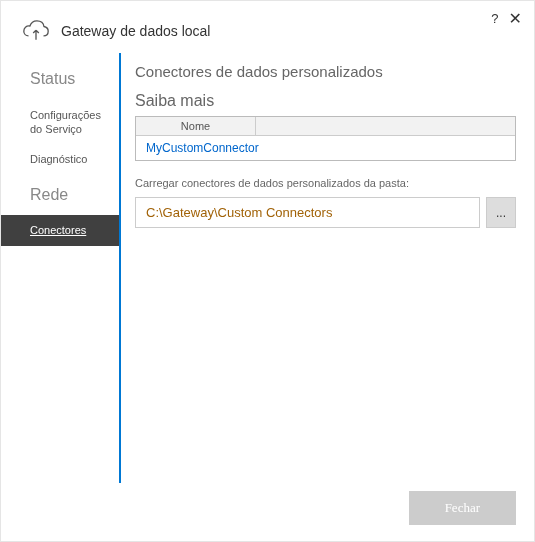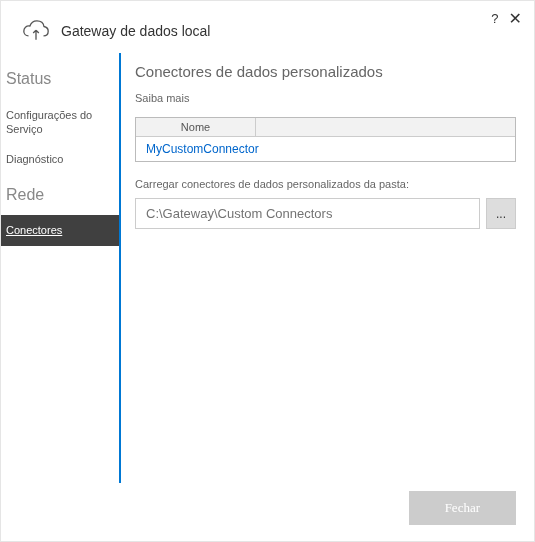--- a/index.html
+++ b/index.html
@@ -48,21 +48,21 @@
     .content {
       display: flex;
       height: calc(100% - 110px);
     }
     .sidebar {
       width: 120px;
       border-right: 2px solid #0078d4;
       padding-top: 6px;
     }
     .sidebar-item {
-      padding: 8px 10px 8px 5px;
+      padding: 8px 10px 8px 29px;
       font-size: 11px;
       color: #555;
       cursor: pointer;
       line-height: 1.3;
     }
     .sidebar-item.section {
       font-size: 16px;
       font-weight: 300;
       color: #888;
       padding-top: 10px;
@@ -77,23 +77,23 @@
       flex: 1;
       padding: 10px 18px 0 14px;
     }
     .section-title {
       font-size: 15px;
       font-weight: 400;
       color: #666;
       margin-bottom: 12px;
     }
     .learn-more {
-      font-size: 11px;
+      font-size: 16px;
       color: #666;
-      margin-bottom: 13px;
+      margin-bottom: 6px;
       display: block;
     }
     .connector-table {
       border: 1px solid #bbb;
       width: 100%;
       margin-bottom: 16px;
     }
     .connector-header {
       display: flex;
       background: #f2f2f2;
@@ -121,21 +121,21 @@
     .folder-row {
       display: flex;
       gap: 6px;
       align-items: stretch;
     }
     .folder-input {
       flex: 1;
       border: 1px solid #ccc;
       padding: 7px 10px;
       font-size: 13px;
-      color: #737373;
+      color: #a16207;
       font-family: inherit;
     }
     .browse-btn {
       width: 30px;
       background: #ddd;
       border: 1px solid #ccc;
       cursor: pointer;
       font-size: 12px;
       color: #333;
       display: flex;

